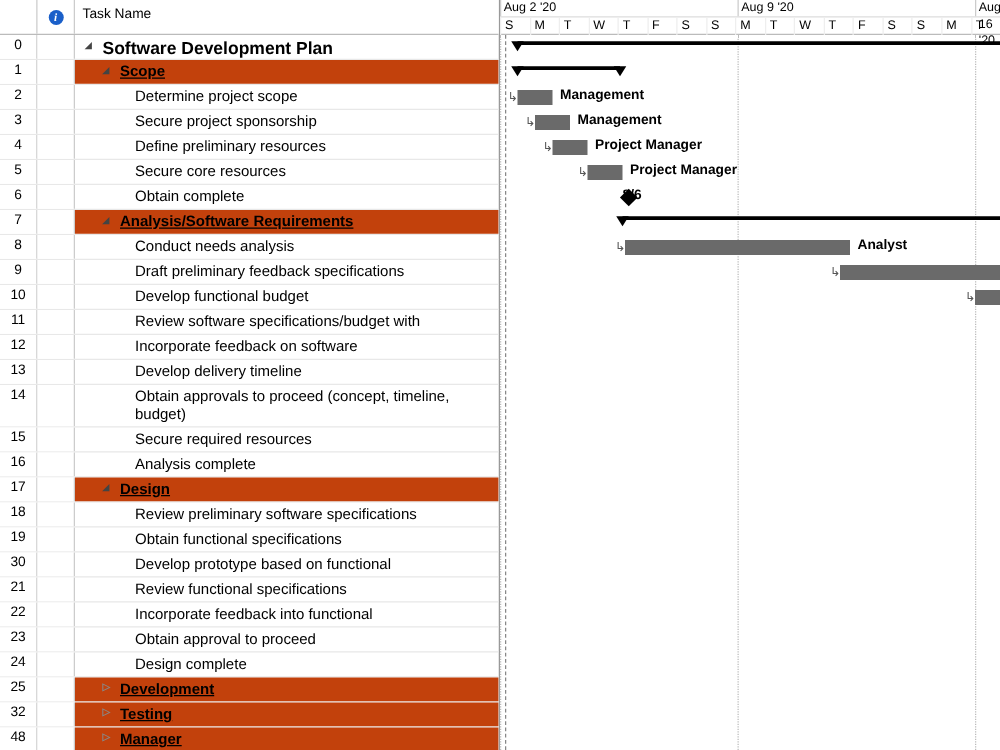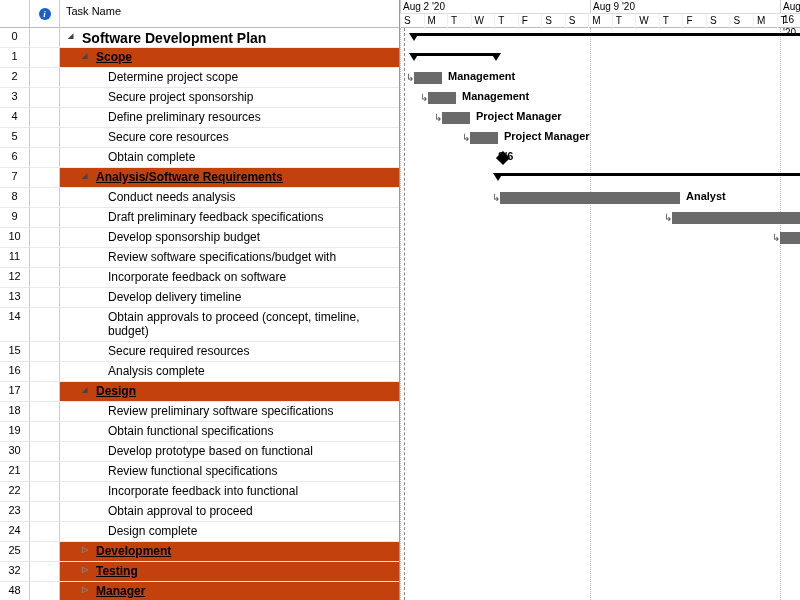--- a/index.html
+++ b/index.html
@@ -303,21 +303,21 @@
           <div class="tr-id">9</div>
           <div class="tr-info"></div>
           <div class="tr-name indent2">
             <span class="task-text">Draft preliminary feedback specifications</span>
           </div>
         </div>
         <div class="task-row">
           <div class="tr-id">10</div>
           <div class="tr-info"></div>
           <div class="tr-name indent2">
-            <span class="task-text">Develop sponsorship budget</span>
+            <span class="task-text">Develop functional budget</span>
           </div>
         </div>
         <div class="task-row">
           <div class="tr-id">11</div>
           <div class="tr-info"></div>
           <div class="tr-name indent2">
             <span class="task-text">Review software specifications/budget with</span>
           </div>
         </div>
         <div class="task-row">

